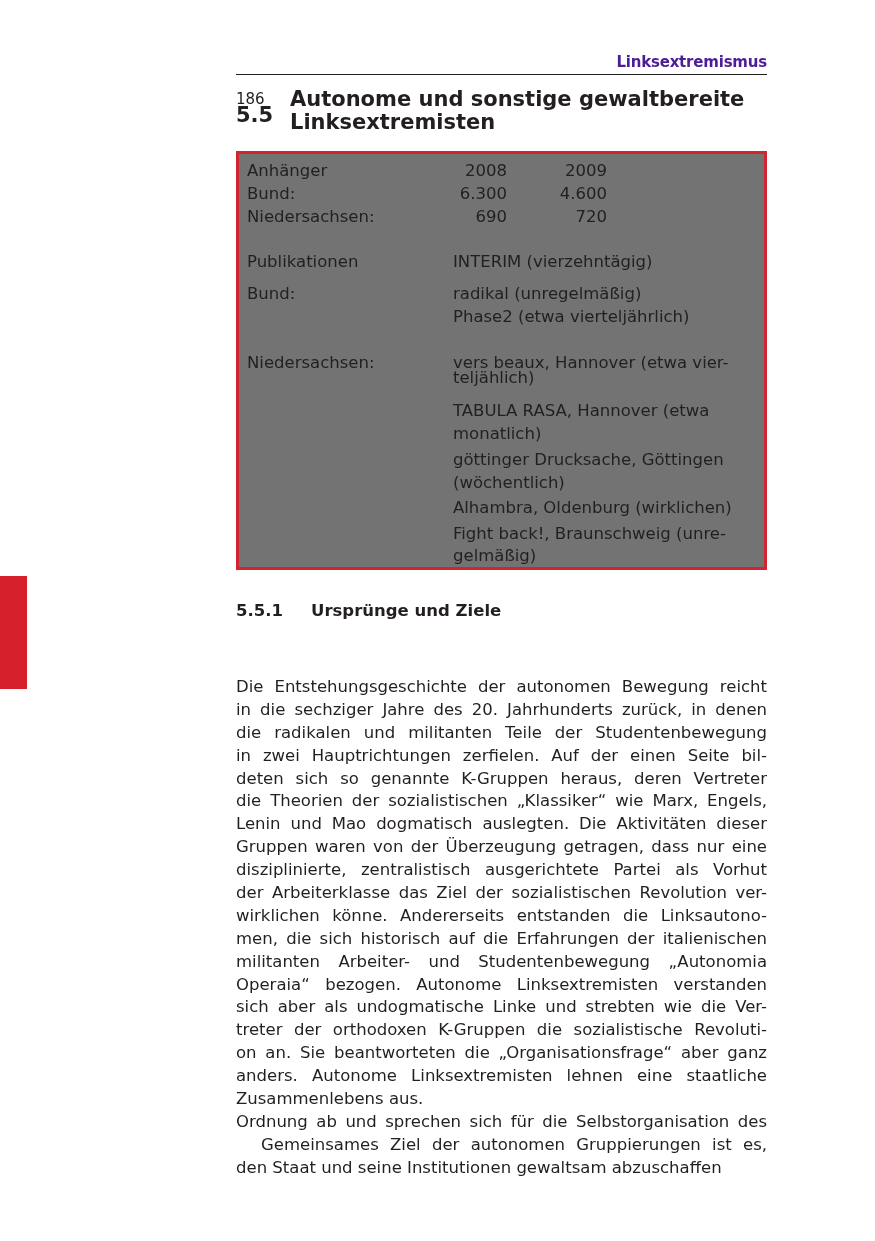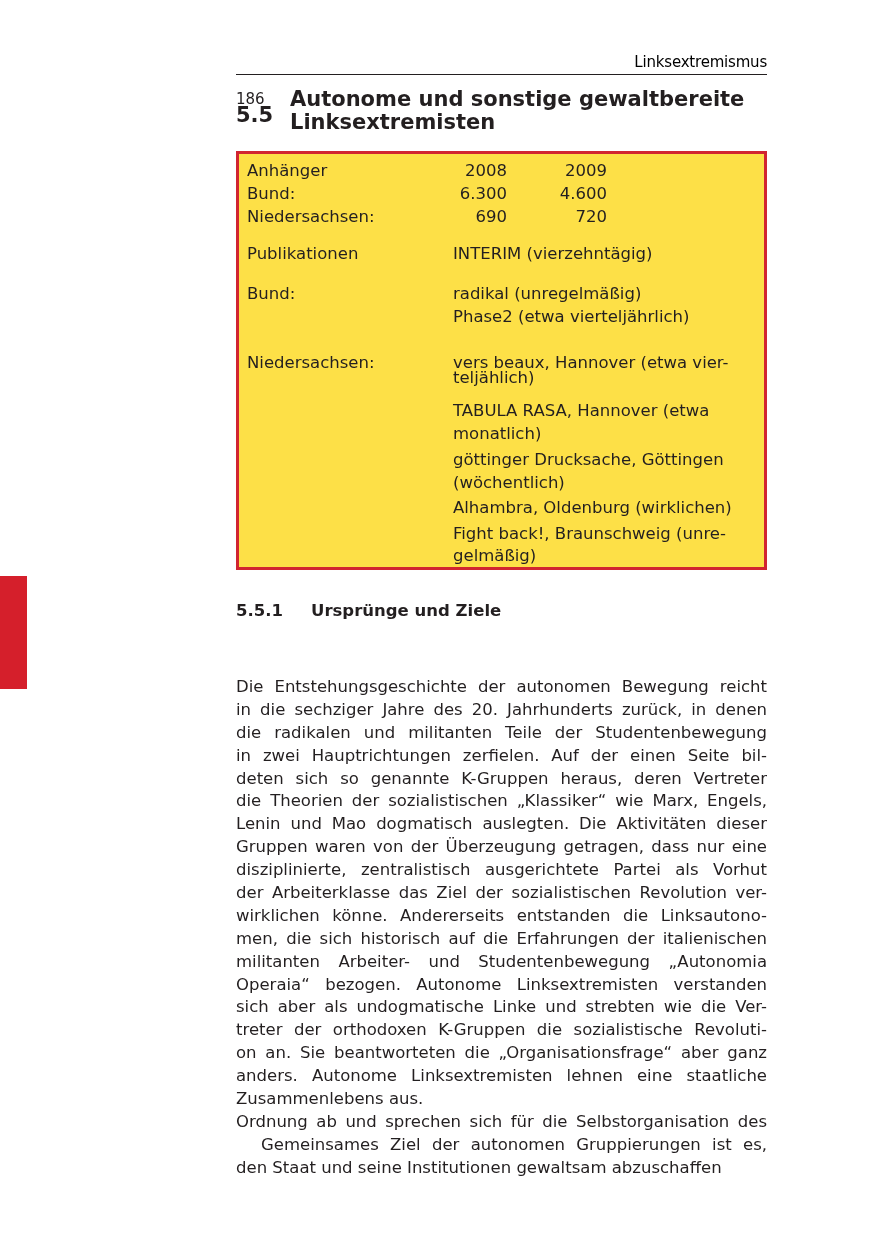--- a/index.html
+++ b/index.html
@@ -2,27 +2,27 @@
 <html><head>
 <meta charset="utf-8">
 <style>
   html, body { margin: 0; padding: 0; background: #ffffff; }
   body { width: 875px; height: 1241px; position: relative; overflow: hidden;
          font-family: "DejaVu Sans", "Liberation Sans", sans-serif; color: #231f20; }
   .thumb-tab { position: absolute; left: 0; top: 576px; width: 27px; height: 113px; background: #d51f2b; }
   .running-head { position: absolute; left: 236px; top: 50px; width: 531px; height: 24px;
                   border-bottom: 1.3px solid #231f20; }
   .page-num { position: absolute; left: 0; top: 2px; font-size: 15px; line-height: 20px; margin-top: 37px; }
-  .run-title { position: absolute; right: 0; top: 2px; font-size: 15px; line-height: 20px; color: #000000; letter-spacing: -0.2px; }
+  .run-title { position: absolute; right: 0; top: 2px; font-size: 15px; line-height: 20px; color: #4c1d95; letter-spacing: -0.2px; font-weight: bold; }
   .sec-head { position: absolute; left: 236px; top: 88px; width: 531px; font-weight: bold; font-size: 21px; line-height: 23px; }
   .sec-num { position: absolute; left: 0; top: 16px; }
   .sec-title { position: absolute; left: 54px; top: 0; width: 470px; }
 
   .infobox { position: absolute; left: 236px; top: 151px; width: 525px; height: 413px;
-             border: 3px solid #d12530; background: #fde047; font-size: 16.5px; line-height: 23px; }
+             border: 3px solid #d12530; background: #737373; font-size: 16.5px; line-height: 23px; }
   .row { position: absolute; left: 8px; width: 510px; height: 23px; }
   .lbl { position: absolute; left: 0; top: 0; white-space: nowrap; }
   .v08 { position: absolute; right: 250px; top: 0; white-space: nowrap; text-align: right; }
   .v09 { position: absolute; right: 150px; top: 0; white-space: nowrap; text-align: right; }
   .pub { position: absolute; left: 206px; top: 0; width: 300px; white-space: normal; }
 
   .subsec { position: absolute; left: 236px; top: 600px; font-weight: bold; font-size: 16.5px; line-height: 22px; }
   .subsec .n { position: absolute; left: 0; top: 0; white-space: nowrap; }
   .subsec .t { position: absolute; left: 75px; top: 0; white-space: nowrap; }
 
@@ -56,21 +56,21 @@
     <span class="lbl">Bund:</span>
     <span class="v08">6.300</span>
     <span class="v09">4.600</span>
   </div>
   <div class="row" style="top:51px">
     <span class="lbl">Niedersachsen:</span>
     <span class="v08">690</span>
     <span class="v09">720</span>
   </div>
 
-  <div class="row" style="top:88px">
+  <div class="row" style="top:96px">
     <span class="lbl">Publikationen</span>
     <span class="pub">INTERIM (vierzehntägig)</span>
   </div>
   <div class="row" style="top:128px">
     <span class="lbl">Bund:</span>
     <span class="pub">radikal (unregelmäßig)</span>
   </div>
   <div class="row" style="top:151px">
     <span class="pub">Phase2 (etwa vierteljährlich)</span>
   </div>

